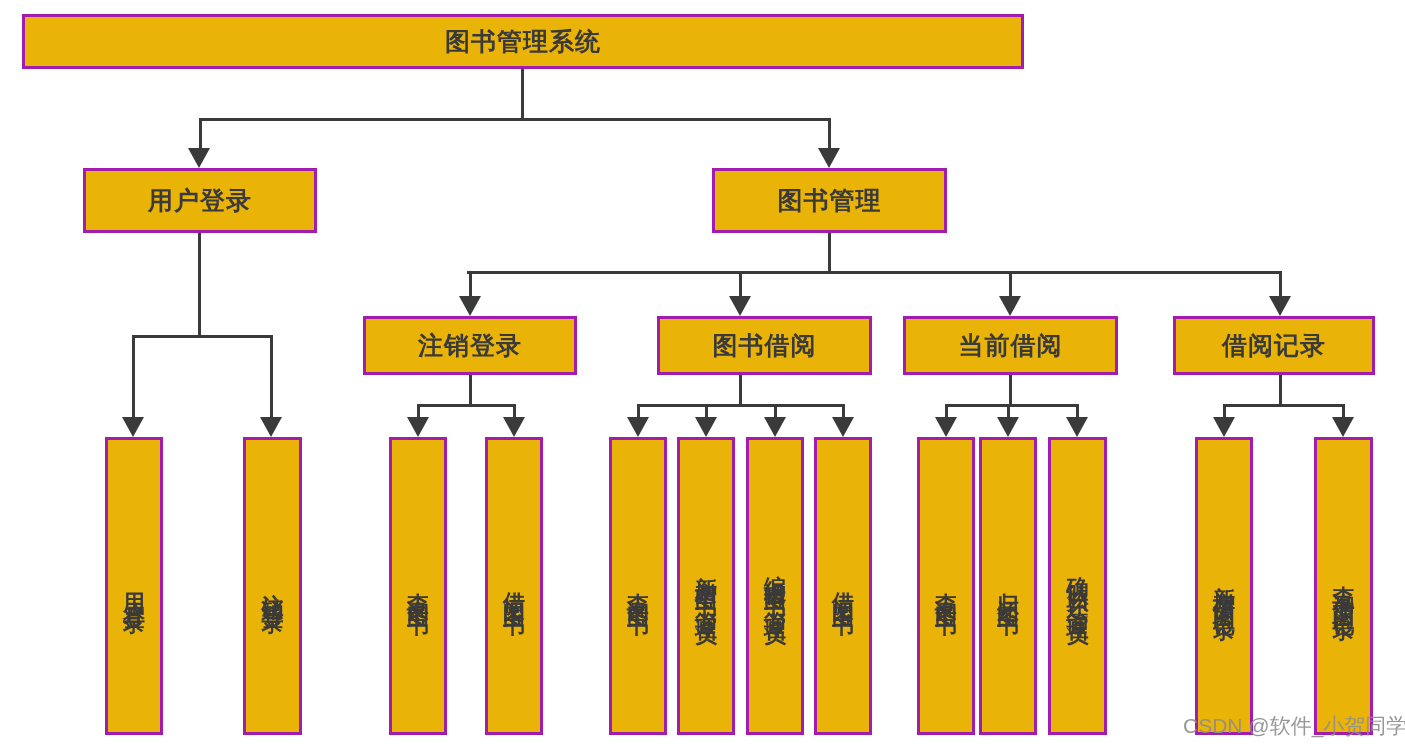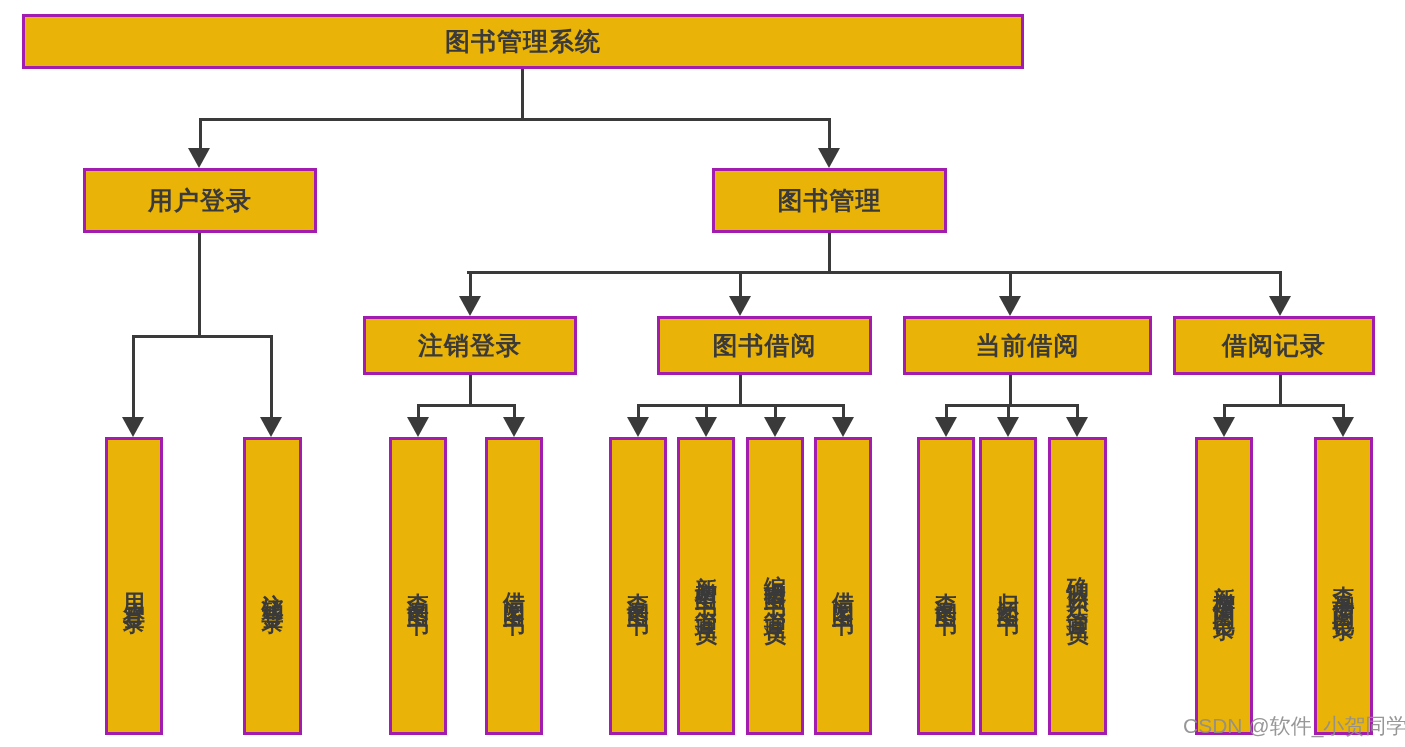--- a/index.html
+++ b/index.html
@@ -66,21 +66,21 @@
 
 <div class="stage">
 
   <div class="node node--h" style="left:22px; top:14px; width:1002px; height:55px;">图书管理系统</div>
 
   <div class="node node--h" style="left:83px; top:168px; width:234px; height:65px;">用户登录</div>
   <div class="node node--h" style="left:712px; top:168px; width:235px; height:65px;">图书管理</div>
 
   <div class="node node--h" style="left:363px; top:316px; width:214px; height:59px;">注销登录</div>
   <div class="node node--h" style="left:633px; top:316px; width:215px; height:59px;margin-left:24px;">图书借阅</div>
-  <div class="node node--h" style="left:903px; top:316px; width:249px; height:59px;text-align:right;">当前借阅</div>
+  <div class="node node--h" style="left:903px; top:316px; width:215px; height:59px;text-align:right;">当前借阅</div>
   <div class="node node--h" style="left:1173px; top:316px; width:202px; height:59px;">借阅记录</div>
 
   <div class="node node--v" style="left:105px; top:437px; width:58px; height:298px;">用户登录</div>
   <div class="node node--v" style="left:243px; top:437px; width:59px; height:298px;">注销登录</div>
 
   <div class="node node--v" style="left:389px; top:437px; width:58px; height:298px;">查询图书</div>
   <div class="node node--v" style="left:485px; top:437px; width:58px; height:298px;">借阅图书</div>
 
   <div class="node node--v" style="left:609px; top:437px; width:58px; height:298px;">查询图书</div>
   <div class="node node--v" style="left:677px; top:437px; width:58px; height:298px;">新增图书（管理员）</div>

